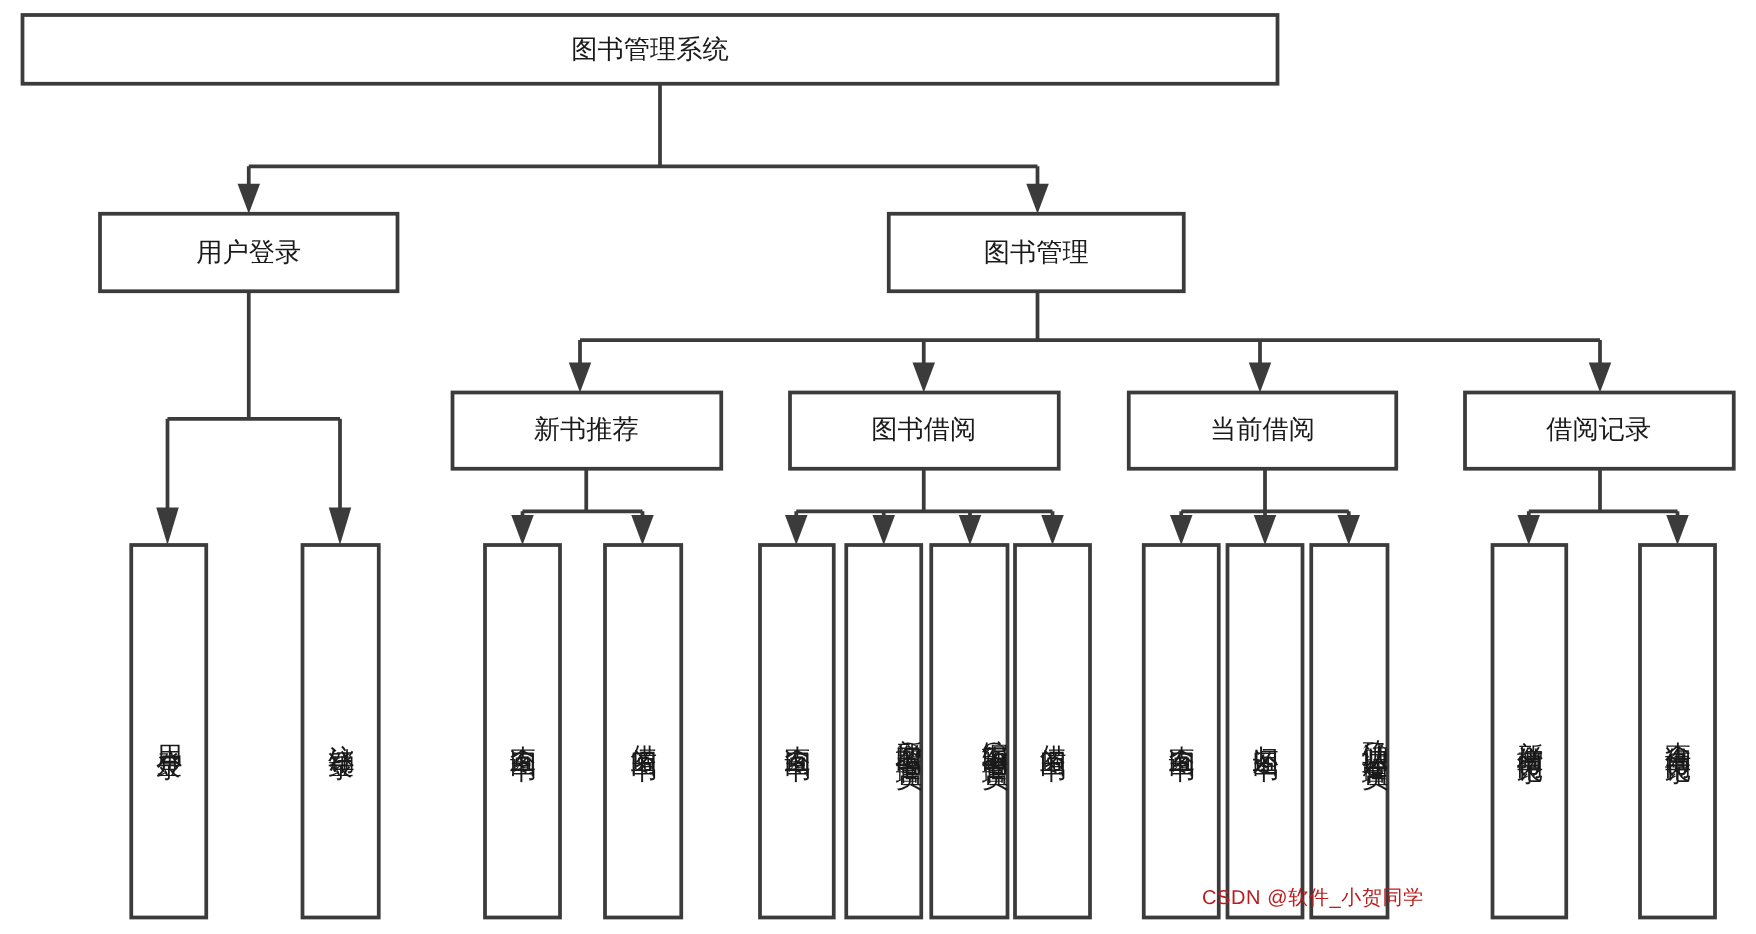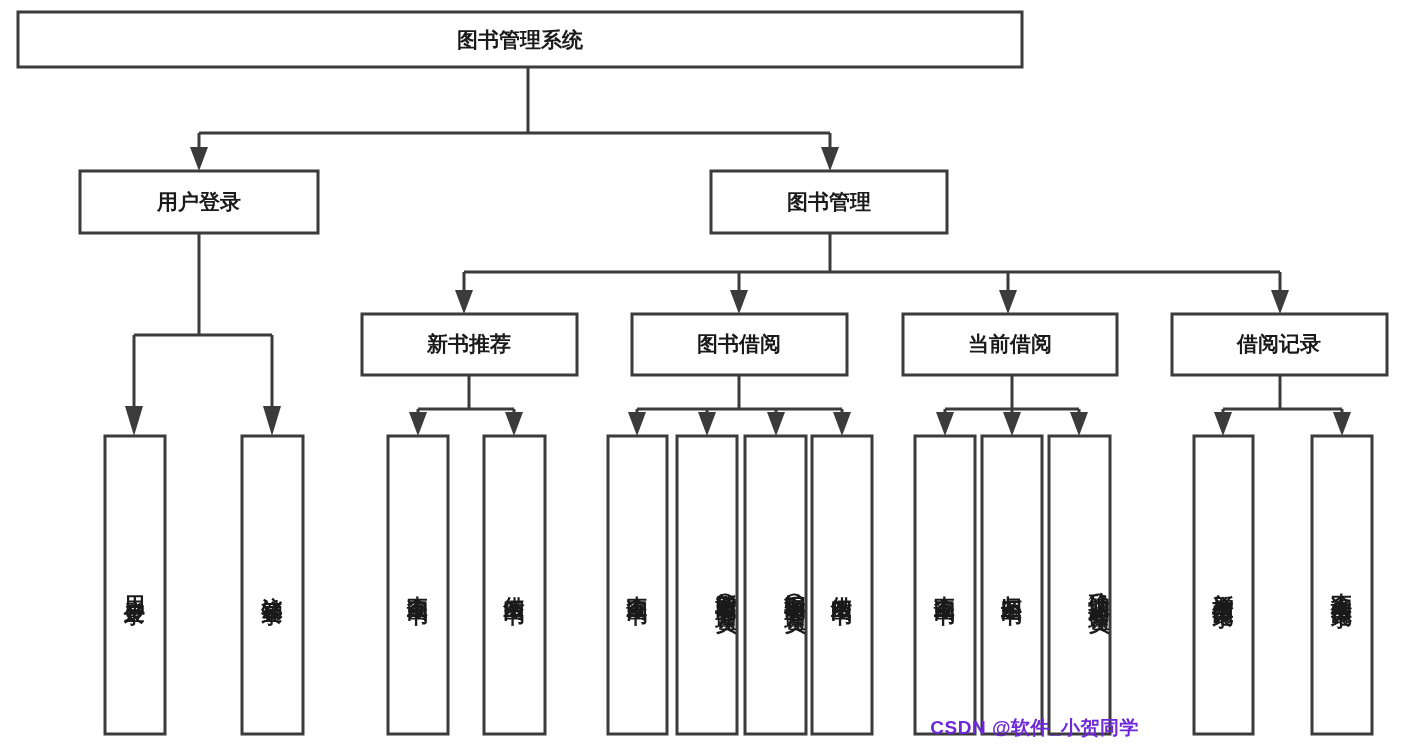--- a/index.html
+++ b/index.html
@@ -13,21 +13,20 @@
     font-family: "Liberation Sans", "DejaVu Sans", sans-serif;
     overflow: hidden;
     position: relative;
   }
   #diagram-root {
     position: absolute;
     left: 0;
     top: 0;
     width: 1147px;
     height: 747px;
-    font-weight: bold;
   }
   svg.diagram {
     display: block;
     width: 1405px;
     height: 747px;
   }
   .node-box {
     fill: #ffffff;
     stroke: #3b3b3b;
     stroke-width: 3;
@@ -65,24 +64,24 @@
     font-size: 21px;
     line-height: 1.0;
     letter-spacing: 3px;
     color: #1a1a1a;
     white-space: nowrap;
     pointer-events: none;
   }
   .watermark {
     position: absolute;
     right: 8px;
-    bottom: 6px;
-    font-family: "Liberation Sans", "DejaVu Sans", sans-serif;
-    font-size: 19px;
-    color: #6d28d9;
+    bottom: 18px;
+    font-family: "Liberation Sans", "DejaVu Sans", sans-serif;
+    font-size: 16px;
+    color: #b91c1c;
     letter-spacing: 0.5px;
     white-space: nowrap;
   }
 </style>
 </head>
 <body>
 
 <div id="diagram-root">
 
   <svg class="diagram" viewBox="0 0 1405 747">

